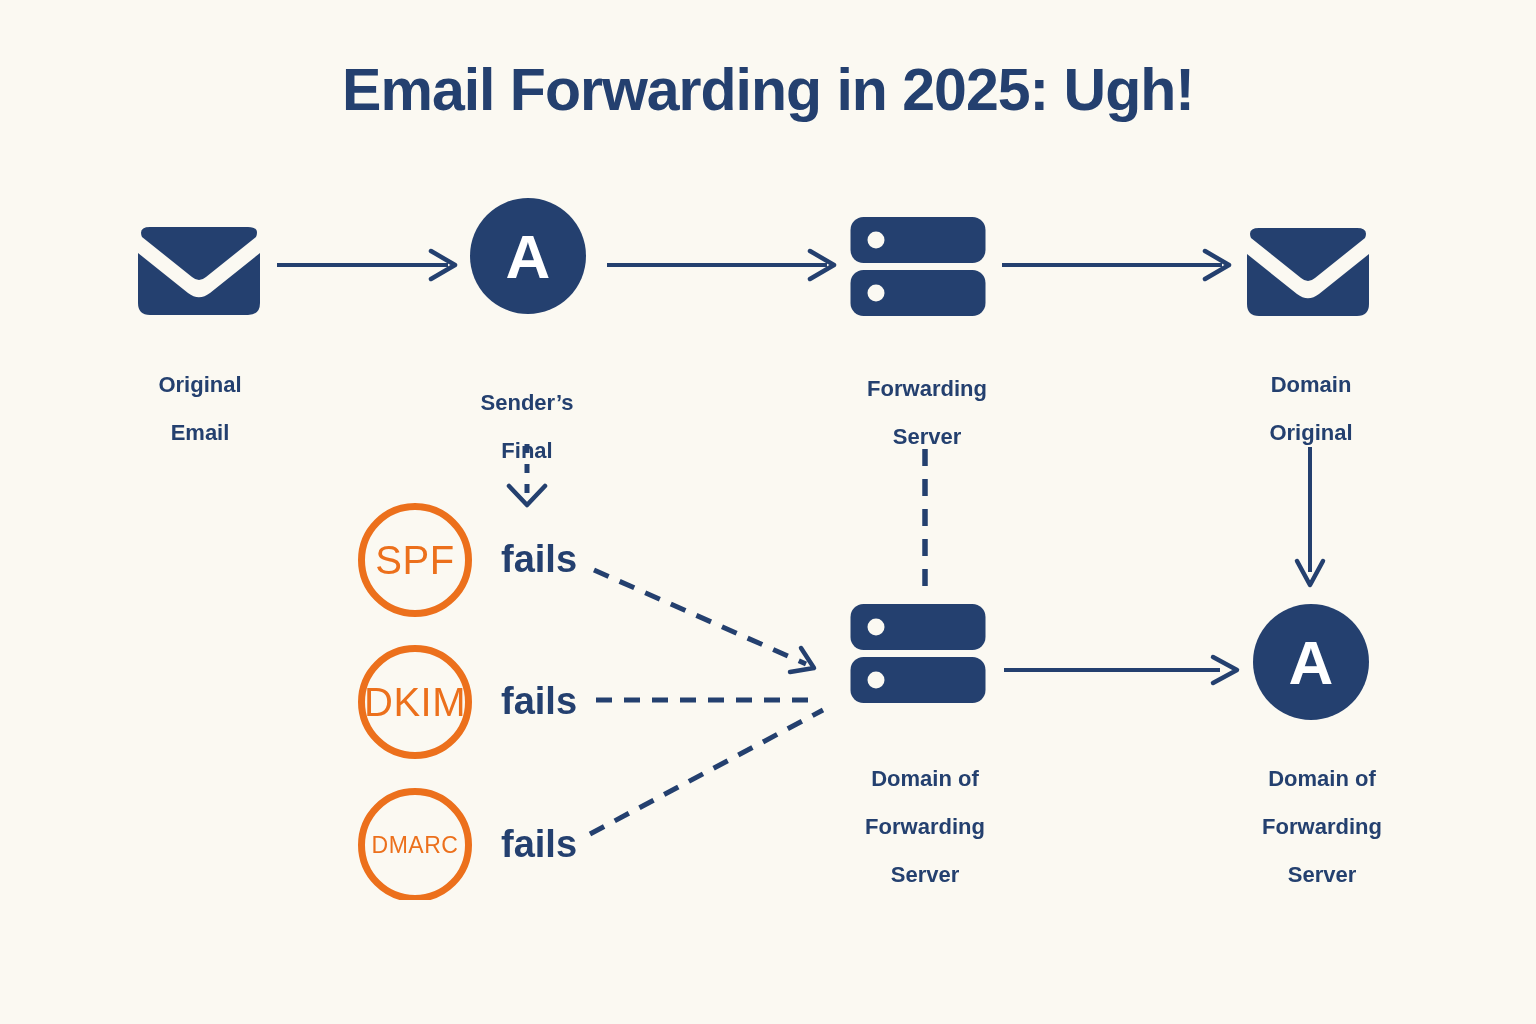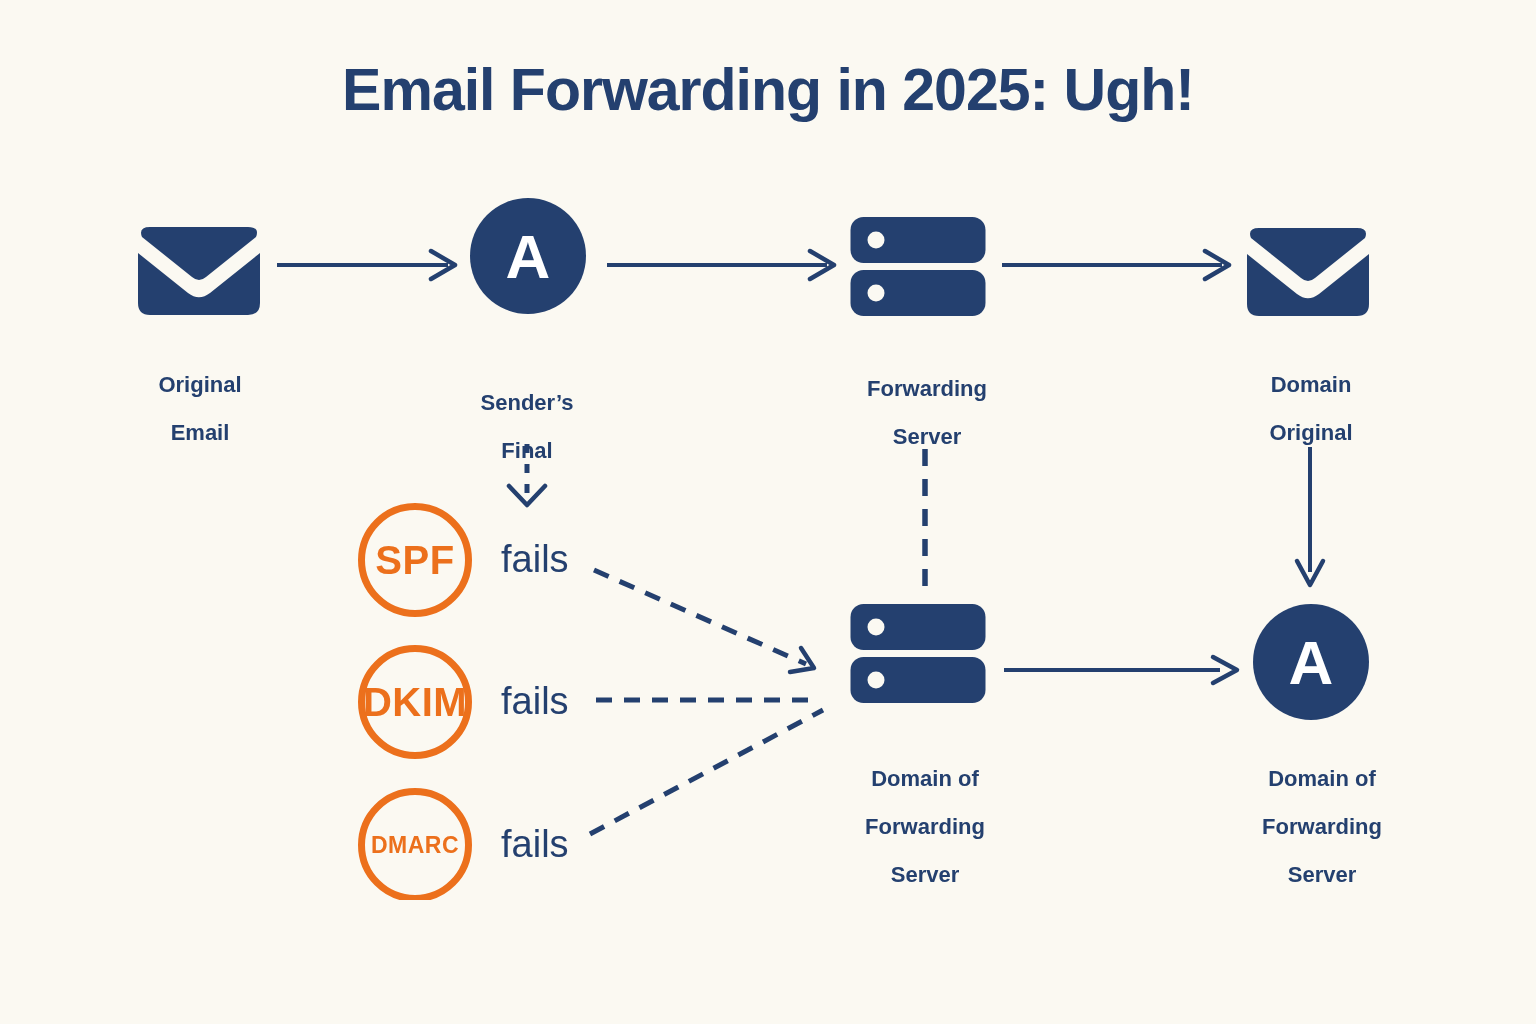--- a/index.html
+++ b/index.html
@@ -35,28 +35,28 @@
   .a-badge{
     position:absolute;width:116px;height:116px;border-radius:50%;
     background:var(--navy);color:var(--white);
     display:flex;align-items:center;justify-content:center;
     font-size:62px;font-weight:700;
   }
   .check-badge{
     position:absolute;width:114px;height:114px;border-radius:50%;
     border:7px solid var(--orange);color:var(--orange);
     display:flex;align-items:center;justify-content:center;
-    font-weight:700;letter-spacing:0.5px;
+    font-weight:400;letter-spacing:0.5px;
   }
   .node-label{
     position:absolute;text-align:center;
     font-size:22px;font-weight:700;line-height:48px;color:var(--navy);margin-top:24px;
   }
   .fails-label{
-    position:absolute;font-size:38px;font-weight:400;color:var(--navy);
+    position:absolute;font-size:38px;font-weight:700;color:var(--navy);
   }
 </style>
 </head>
 <body>
 
 <div class="canvas">
 
   <h1 class="title">Email Forwarding in 2025: Ugh!</h1>
 
   <svg class="connectors" width="1536" height="1024" viewBox="0 0 1536 1024">

